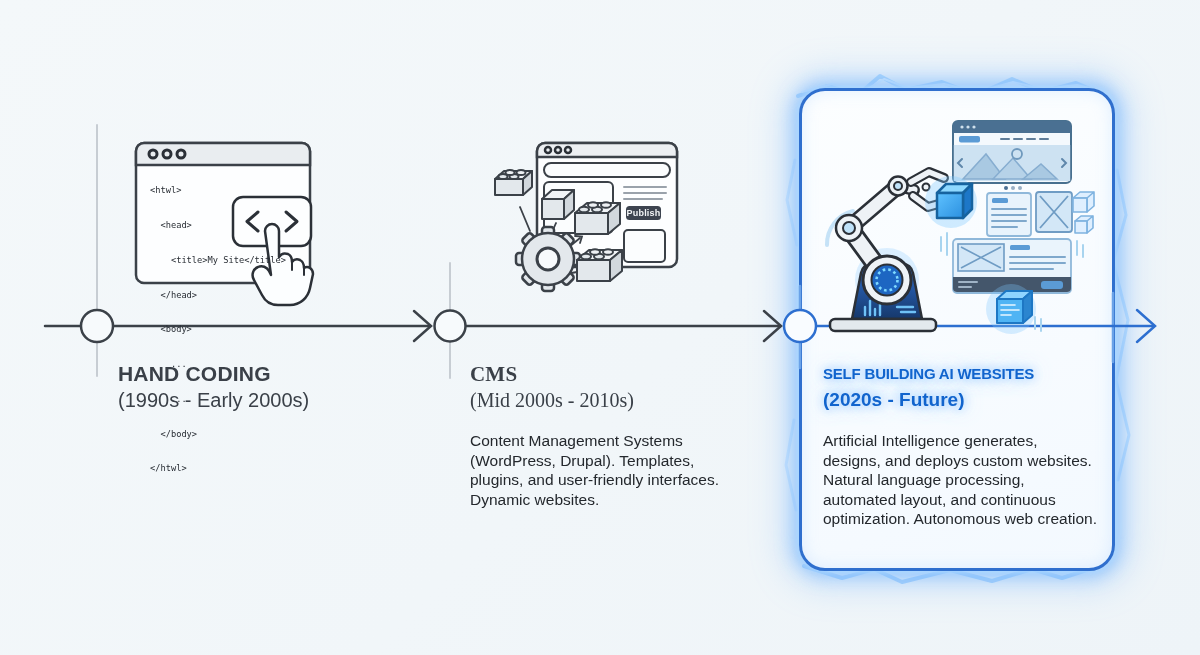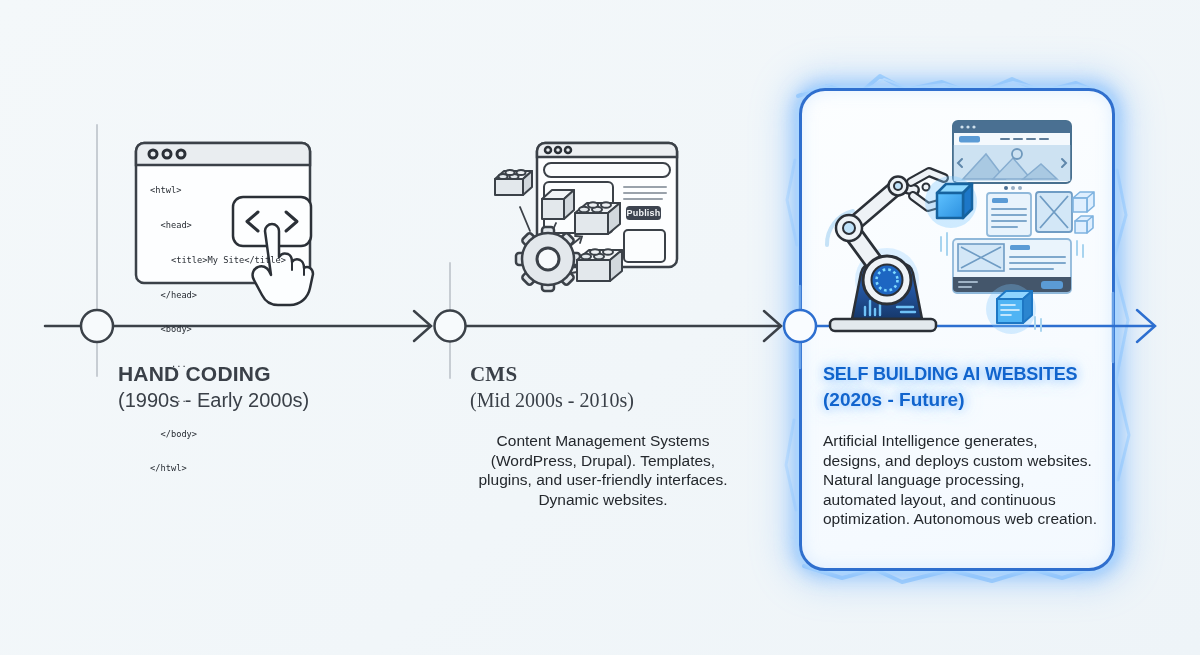--- a/index.html
+++ b/index.html
@@ -356,21 +356,21 @@
 
   <div class="abs" style="left:118px;top:361px;z-index:5;">
     <h3 class="sec-title">HAND CODING</h3>
     <p class="sec-period">(1990s - Early 2000s)</p>
   </div>
 
   <div class="abs" style="left:470px;top:361px;z-index:5;font-family:Liberation Serif, serif;">
     <h3 class="sec-title">CMS</h3>
     <p class="sec-period">(Mid 2000s - 2010s)</p>
   </div>
-  <div class="abs sec-desc" style="left:470px;top:431px;width:266px;z-index:5;text-align:center;">Content Management Systems (WordPress, Drupal). Templates, plugins, and user-friendly interfaces. Dynamic websites.</div>
+  <div class="abs sec-desc" style="left:470px;top:431px;width:266px;z-index:5;">Content Management Systems (WordPress, Drupal). Templates, plugins, and user-friendly interfaces. Dynamic websites.</div>
 
   <div class="abs blue" style="left:823px;top:361px;width:280px;z-index:5;">
-    <h3 class="sec-title" style="font-size:18px;letter-spacing:-0.2px;">SELF BUILDING AI WEBSITES</h3>
+    <h3 class="sec-title" style="font-size:15px;letter-spacing:-0.2px;">SELF BUILDING AI WEBSITES</h3>
     <p class="sec-period" style="font-size:19px;">(2020s - Future)</p>
   </div>
   <div class="abs sec-desc" style="left:823px;top:431px;width:276px;z-index:5;">Artificial Intelligence generates, designs, and deploys custom websites. Natural language processing, automated layout, and continuous optimization. Autonomous web creation.</div>
 
 </div>
 
 </body></html>

